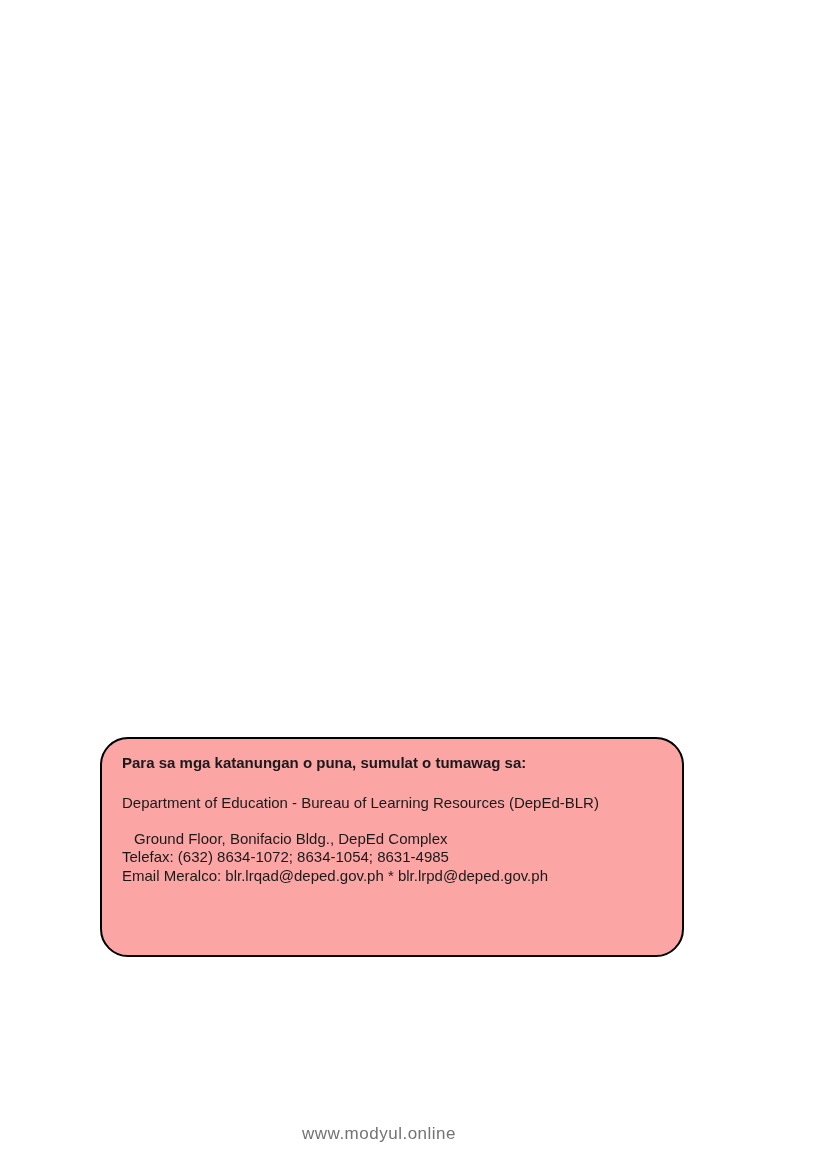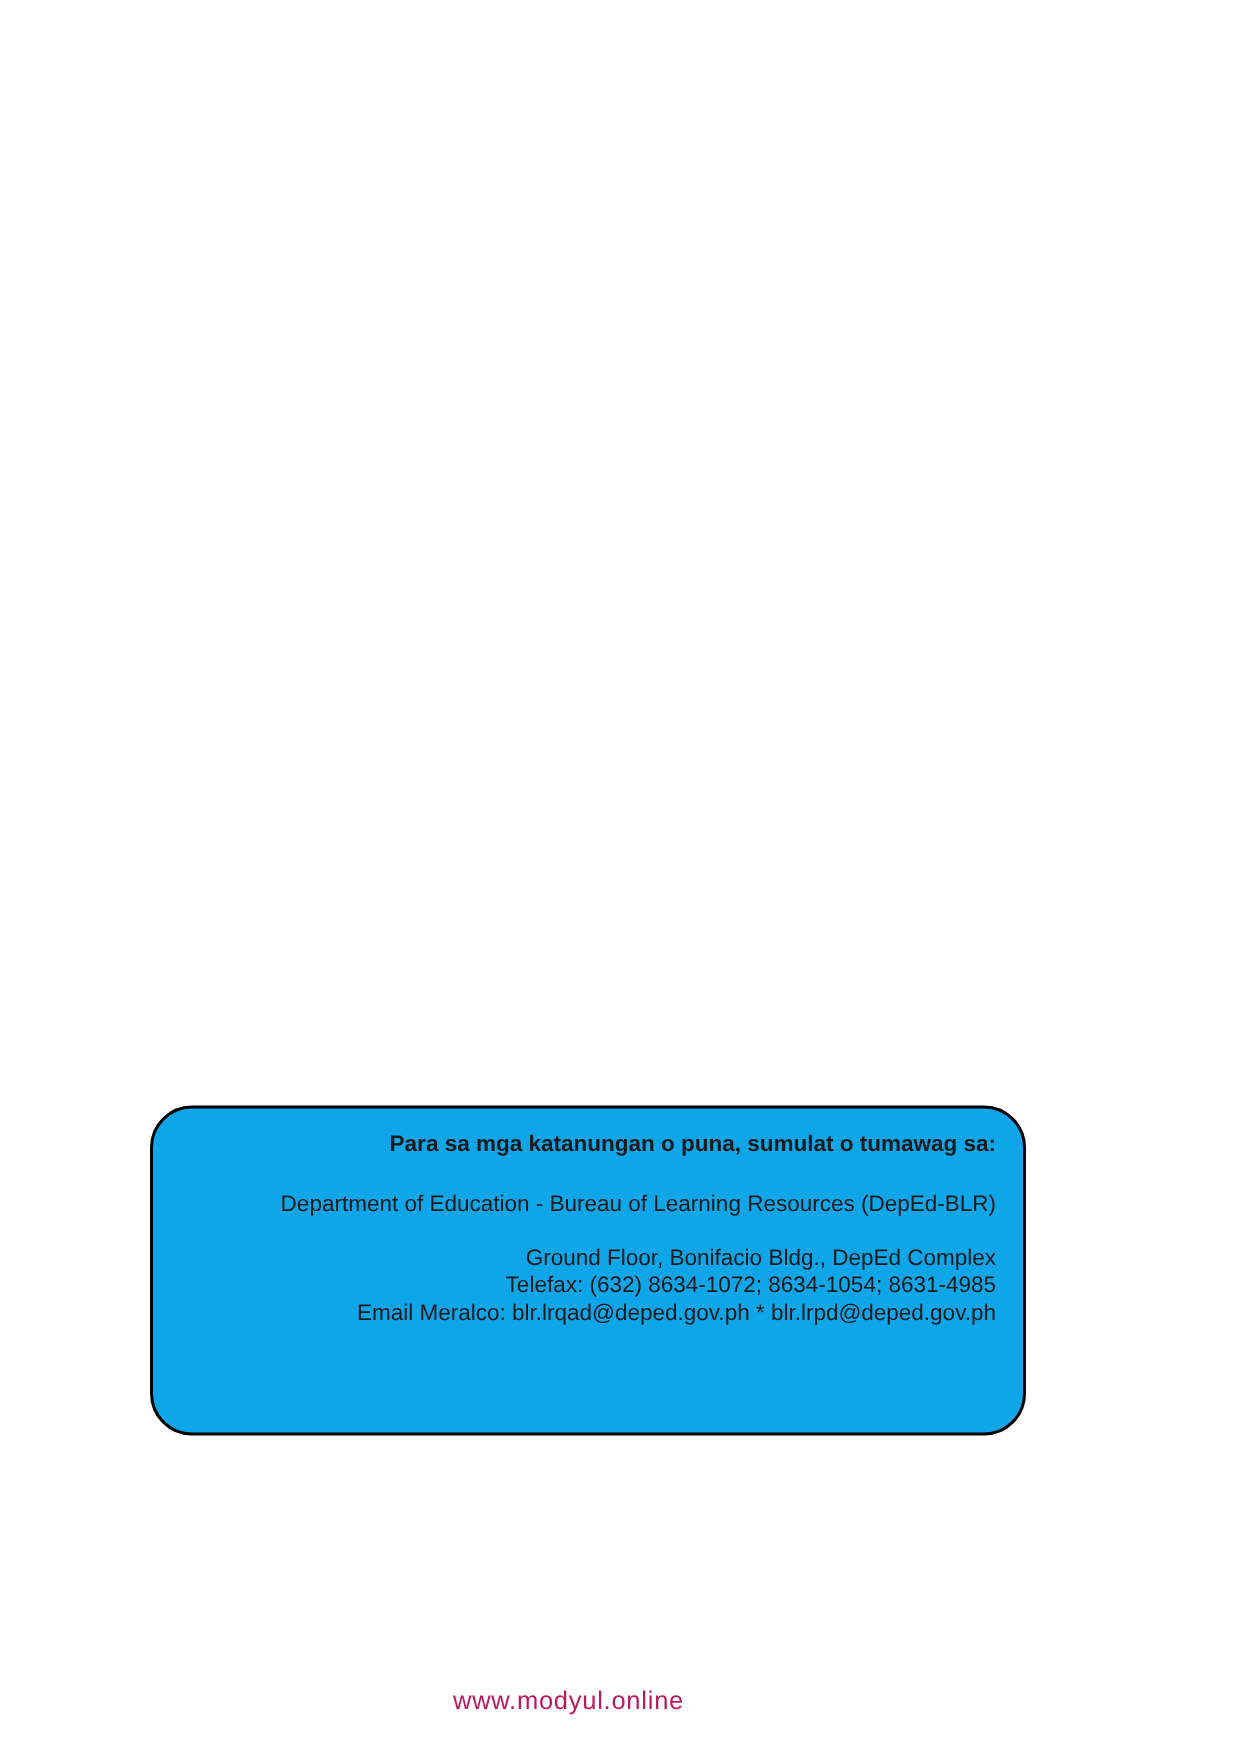--- a/index.html
+++ b/index.html
@@ -21,22 +21,21 @@
 
   .contact-box {
     position: absolute;
     left: 100px;
     top: 737px;
     width: 584px;
     height: 220px;
     border: 2px solid #000000;
     border-radius: 28px;
     padding: 15px 18px 0 20px;
-    background: #0ea5e9;
-    text-align: right;
+    background: #fca5a5;
   }
 
   .contact-box p {
     font-size: 15px;
     line-height: 17.5px;
     margin: 0 0 19px 0;
     color: #1a1a1a;
     white-space: nowrap;
   }
 
@@ -51,21 +50,21 @@
   }
 
   .watermark {
     position: absolute;
     left: 0;
     top: 1124px;
     width: 758px;
     text-align: center;
     font-size: 17px;
     letter-spacing: 0.5px;
-    color: #be185d;
+    color: #737373;
     font-weight: 400;
   }
 </style>
 </head>
 <body>
 
 <div class="page">
 
   <div class="contact-box">
     <p class="heading">Para sa mga katanungan o puna, sumulat o tumawag sa:</p>

